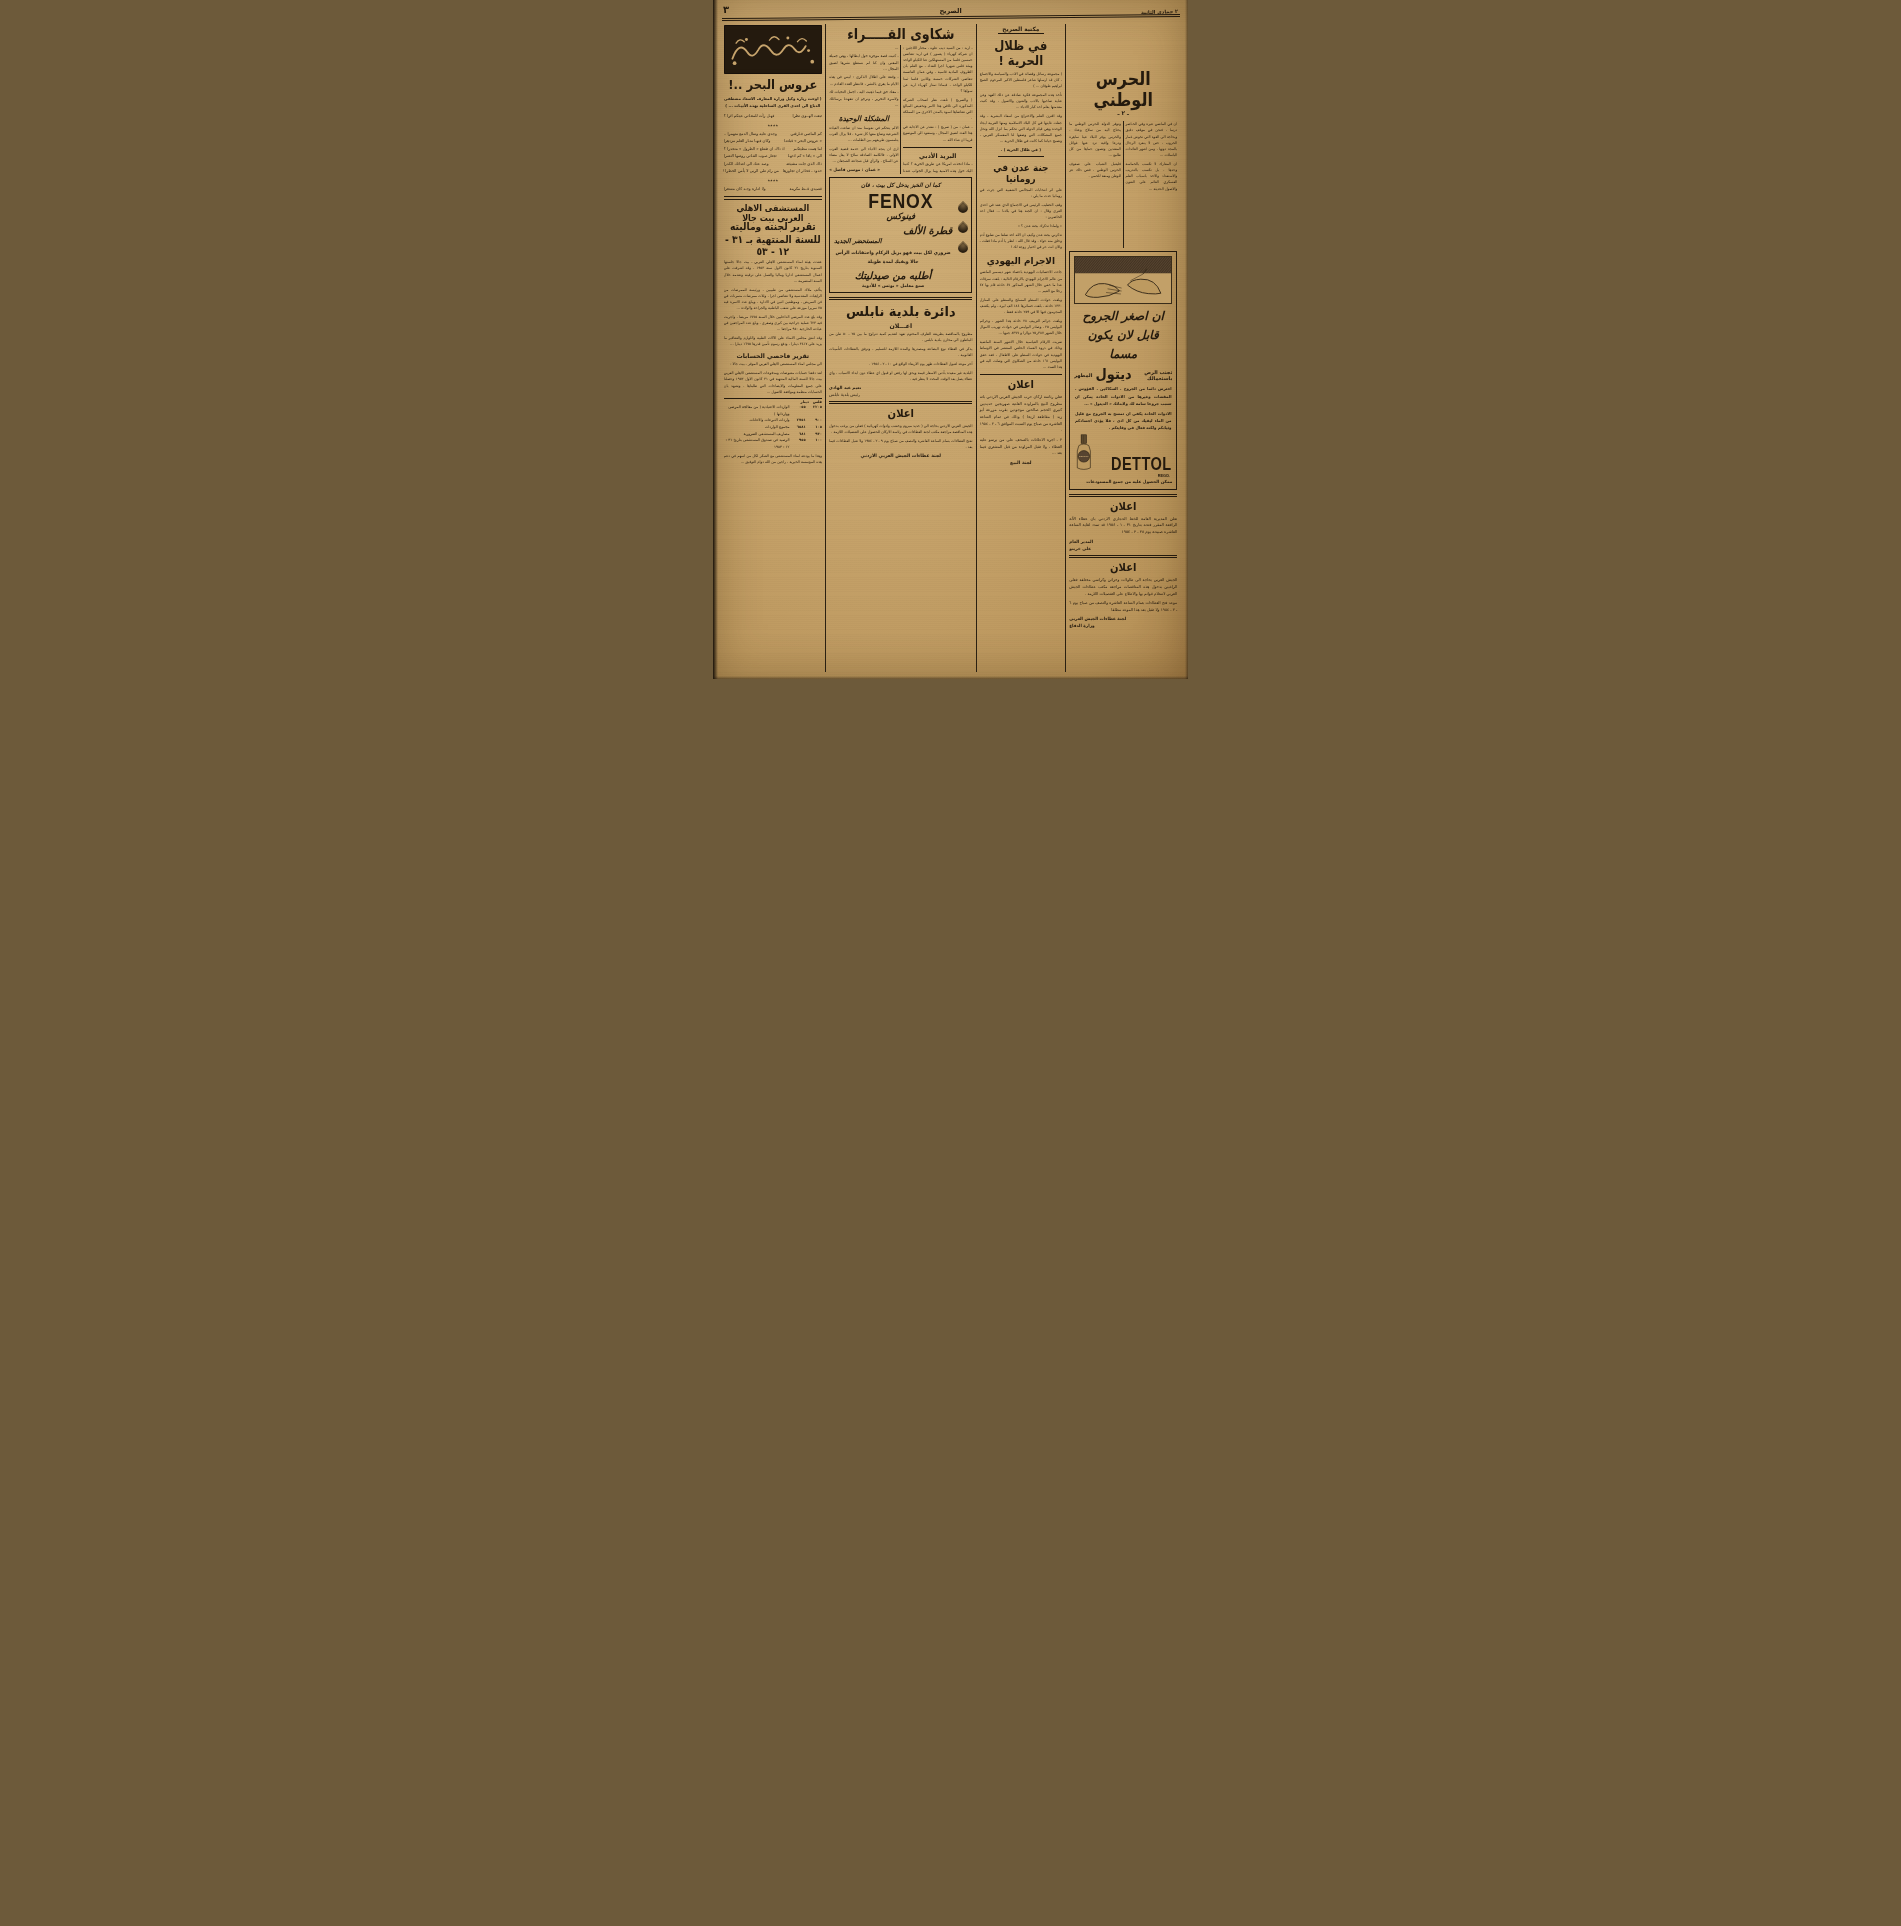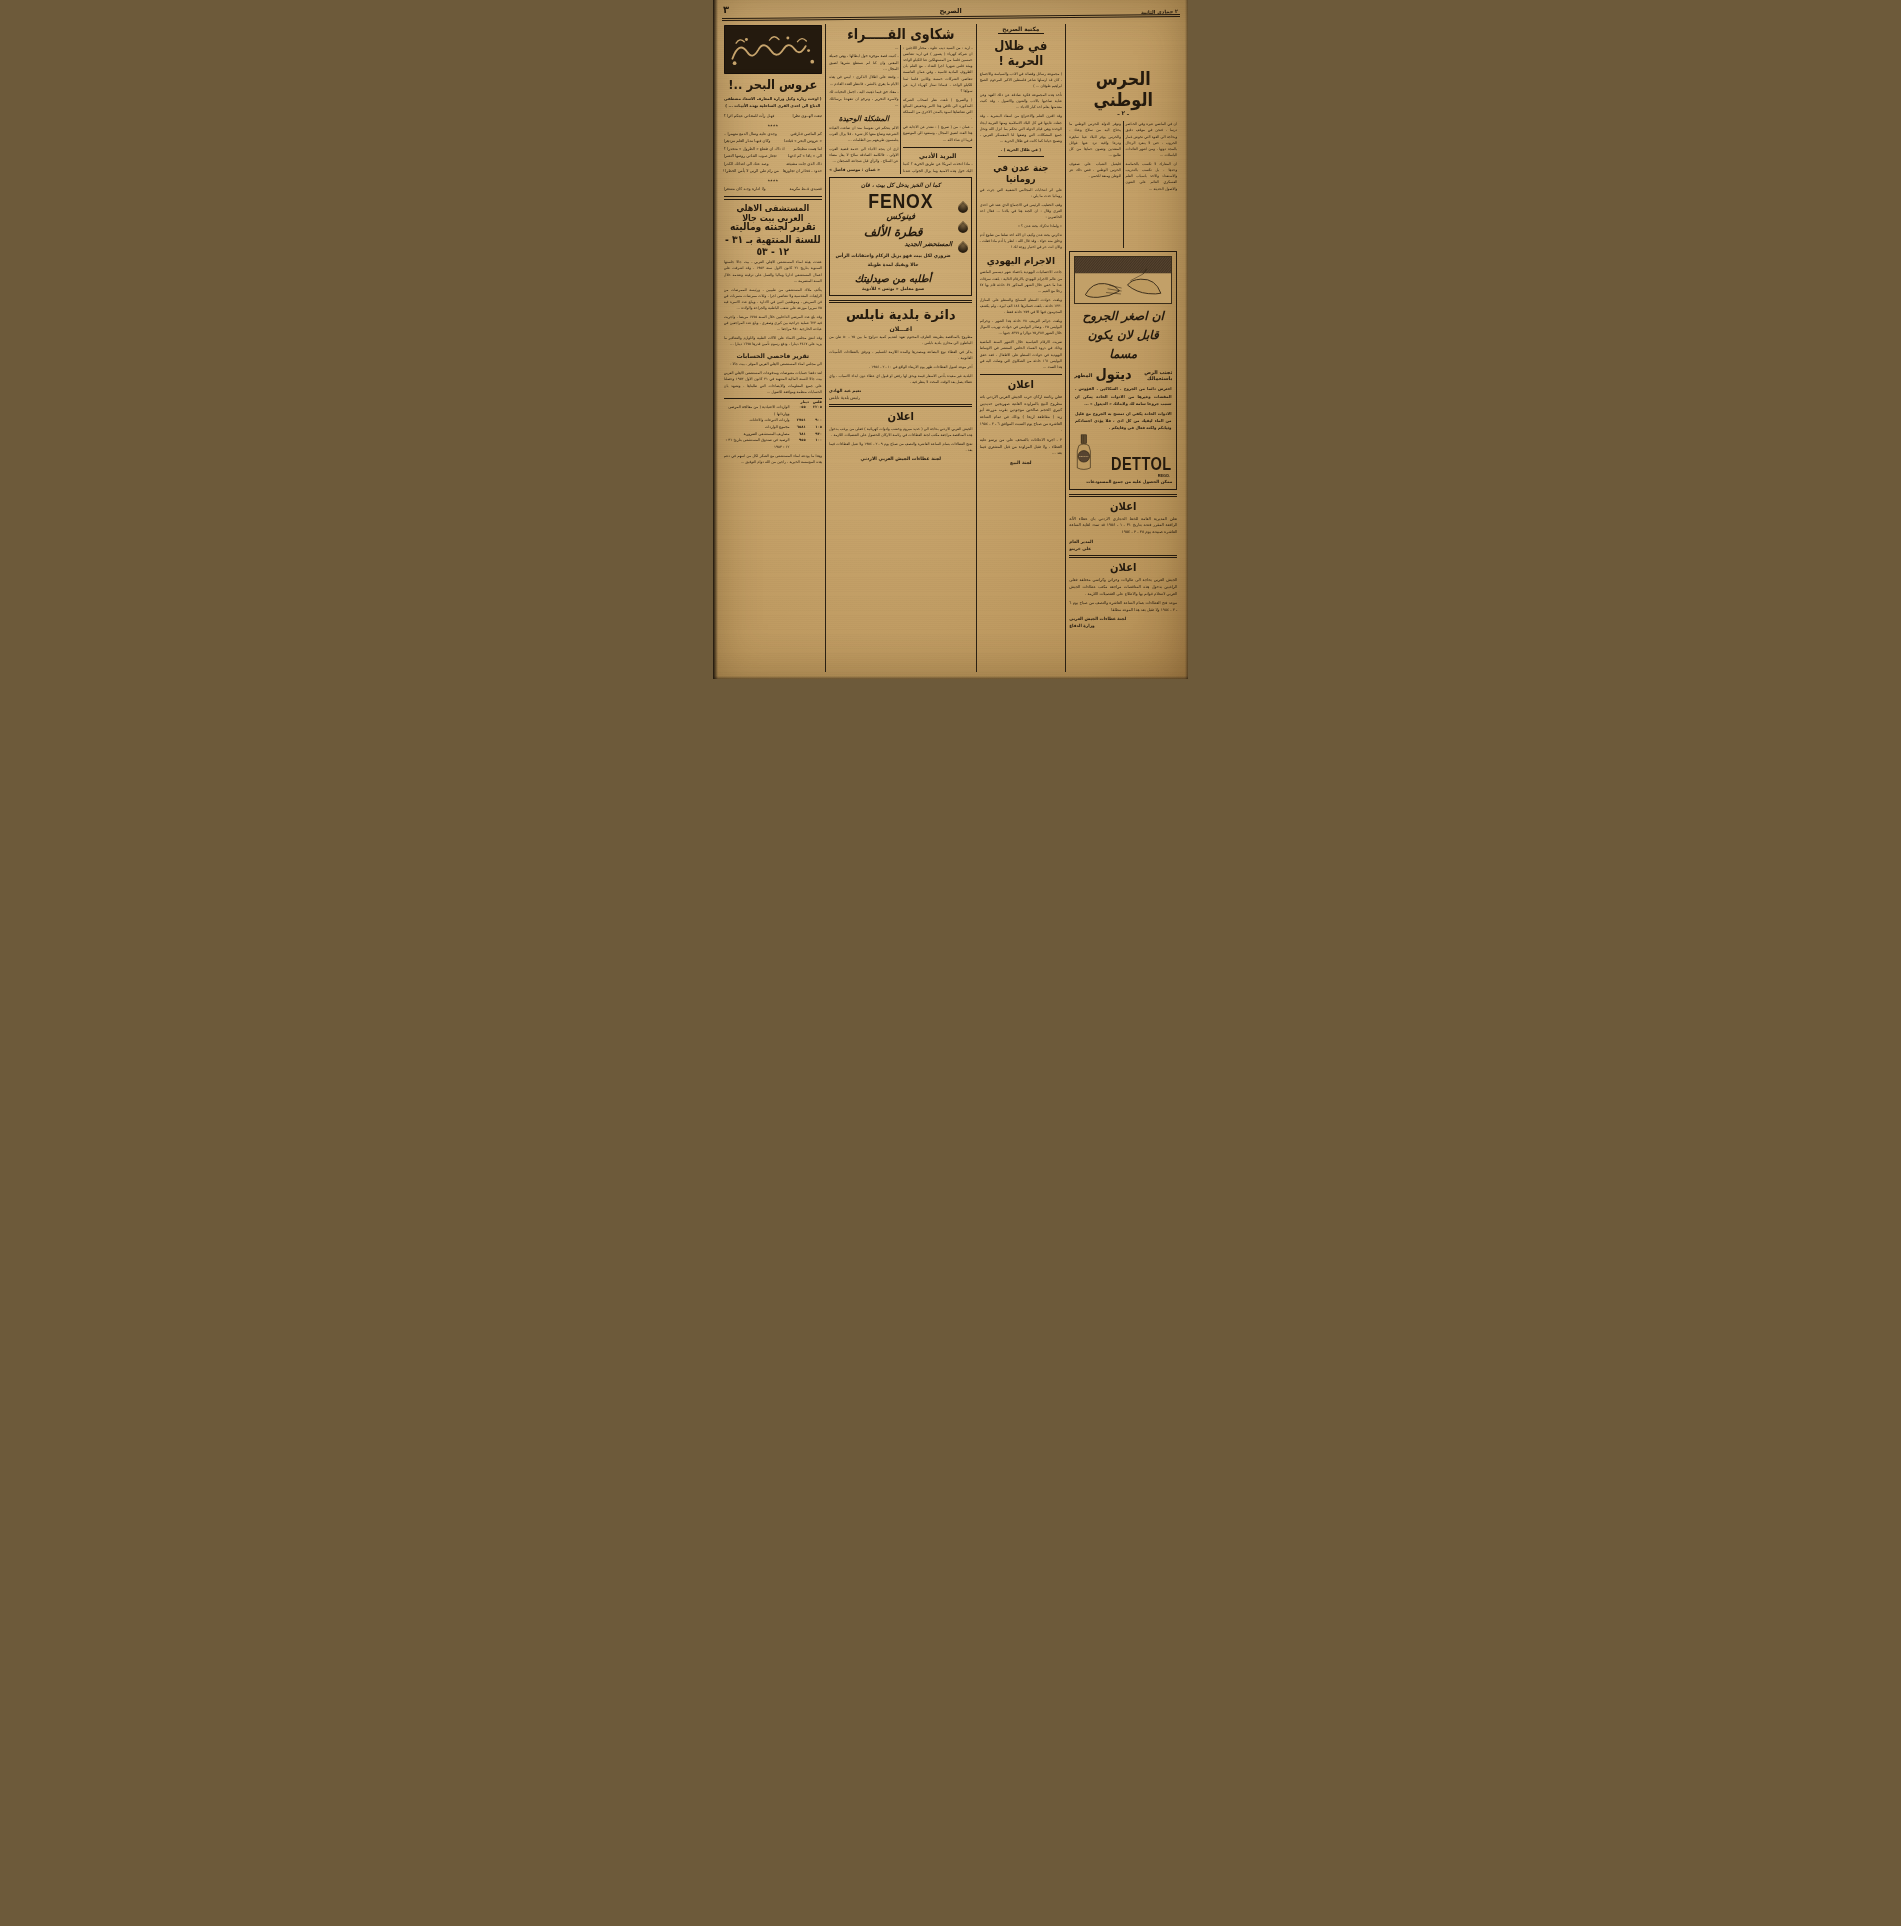--- a/index.html
+++ b/index.html
@@ -49,22 +49,22 @@
   .verse span{white-space:nowrap;}
   .poem{margin:1.5px 0 3.1px 0;}
 
   .banner{height:47px;border:1.2px solid #17100a;background:#241a0e;border-radius:0.8px;margin:1.5px 0 3.9px 0;position:relative;overflow:hidden;}
   .banner svg{width:100%;height:100%;display:block;}
 
   .box{border:1.2px solid #241a0e;padding:3.1px 3.9px;margin:3.1px 0;position:relative;}
   .fenox-kicker{font-size:5.8px;font-weight:bold;text-align:center;margin:0.8px 0 3.1px 0;font-style:italic;}
   .fenox-logo{direction:ltr;text-align:center;font-family:"Liberation Sans",sans-serif;font-weight:bold;font-size:17.7px;letter-spacing:0.8px;transform:scaleY(1.15);margin:0.8px 0;}
   .fenox-ar{text-align:center;font-size:8.5px;font-weight:bold;font-style:italic;margin:-1.5px 0 3.1px 0;}
-  .fx1{text-align:center;font-size:12px;font-weight:bold;font-style:italic;margin:3.9px 15.4px 0.8px 0;}
-  .fx2{text-align:right;font-size:6.5px;font-weight:bold;font-style:italic;margin:0.8px 15.4px 3.9px 0;}
+  .fx1{text-align:right;font-size:10px;font-weight:bold;font-style:italic;margin:3.9px 15.4px 0.8px 0;}
+  .fx2{text-align:left;font-size:6.5px;font-weight:bold;font-style:italic;margin:0.8px 15.4px 3.9px 0;}
   .fx3{text-align:center;font-size:4.6px;line-height:1.9;margin:0.8px 15.4px 0.8px 0;font-weight:bold;}
   .fx-order{text-align:center;font-size:10px;font-weight:bold;font-style:italic;margin:3.9px 15.4px 1.5px 0;}
   .fx-maker{text-align:center;font-size:4.4px;font-weight:bold;margin:0 15.4px 0.8px 0;}
   .drops{position:absolute;top:25px;right:3.1px;width:14px;display:flex;flex-direction:column;gap:10px;}
   .drop{width:10px;height:10px;background:radial-gradient(circle at 30% 30%, #6b5636 10%, #2b2012 65%);border-radius:0 50% 50% 50%;transform:rotate(45deg);box-shadow:inset 0.8px 0.8px 0 rgba(207,174,119,.6);}
 
   .adtitle{font-size:10px;font-weight:bold;text-align:center;margin:3.1px 0 3.9px 0;transform:scaleY(1.1);}
   .adtitle-sm{font-size:13px;font-weight:bold;text-align:center;margin:2.3px 0 3.1px 0;}
 
   .dettol-img{border:0.4px solid #3a2d1a;background:#c2a068;margin:0.8px 0 3.1px 0;}

